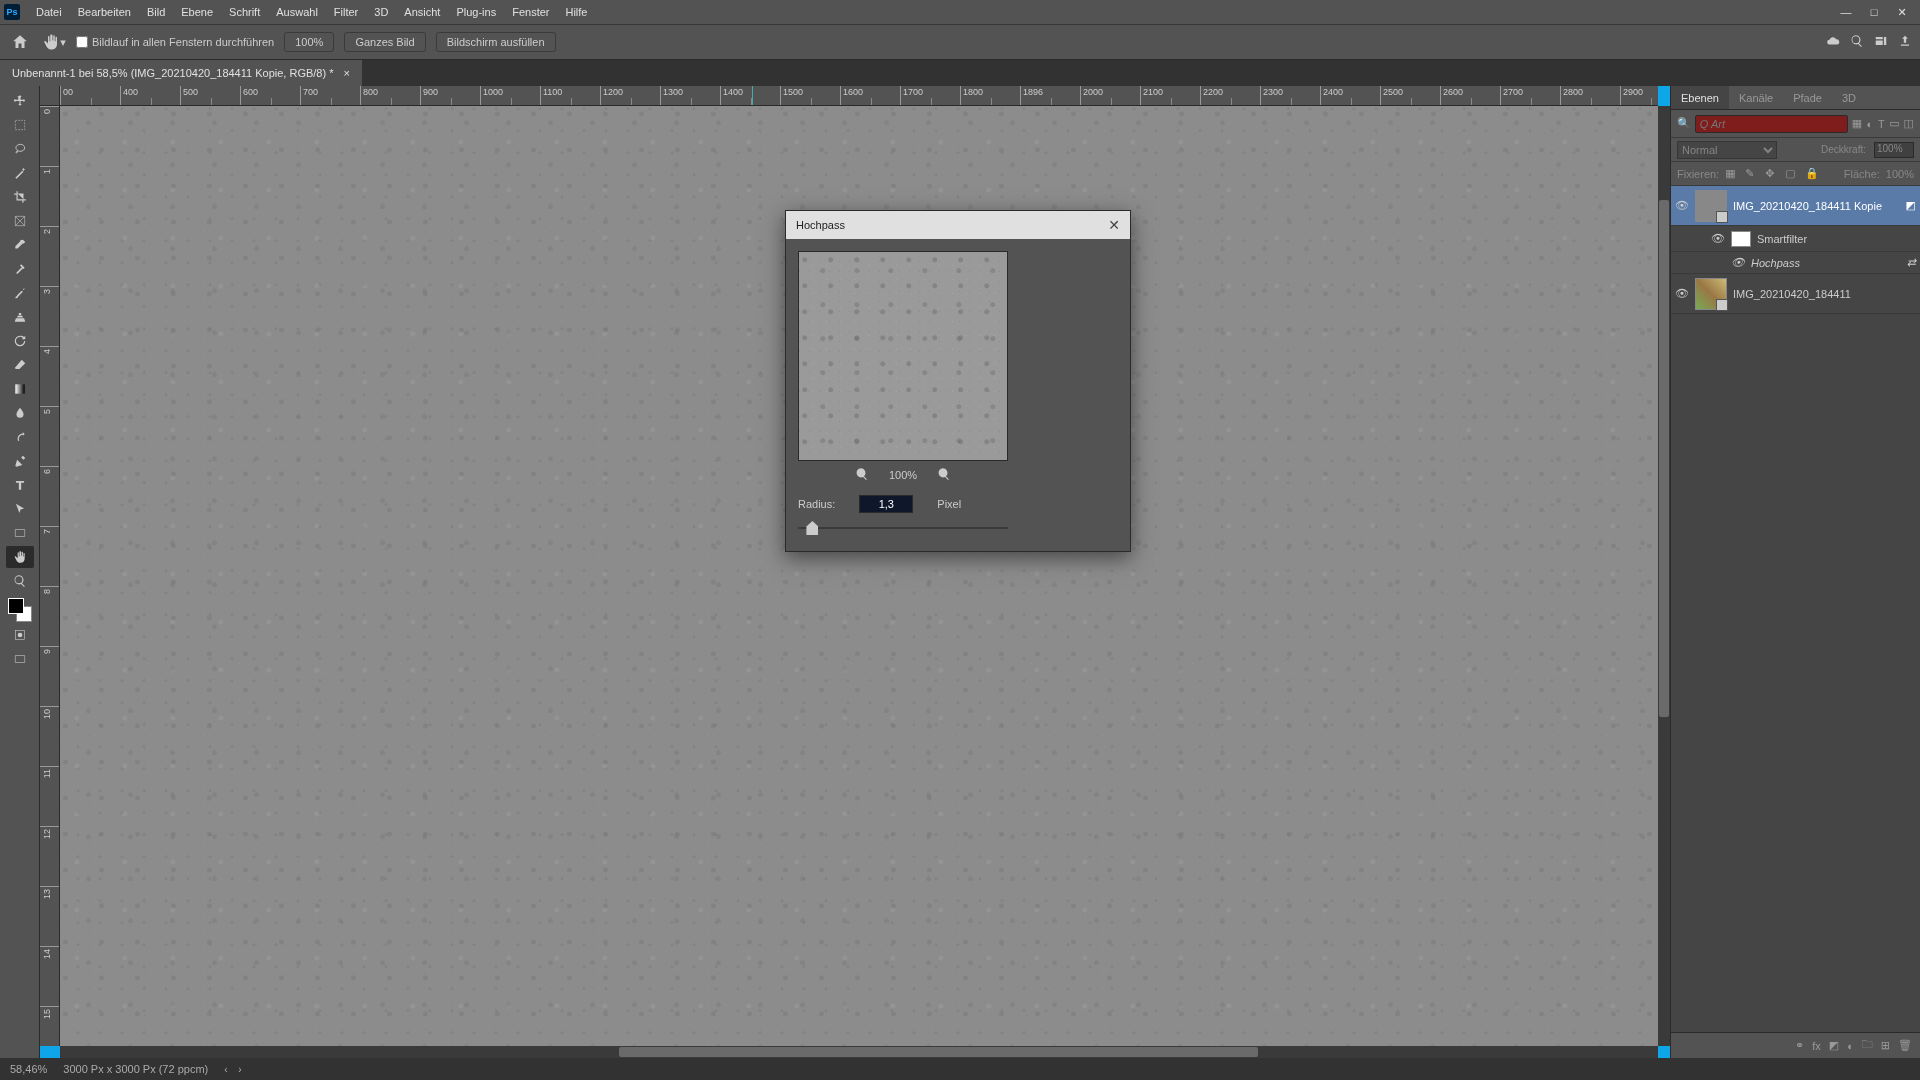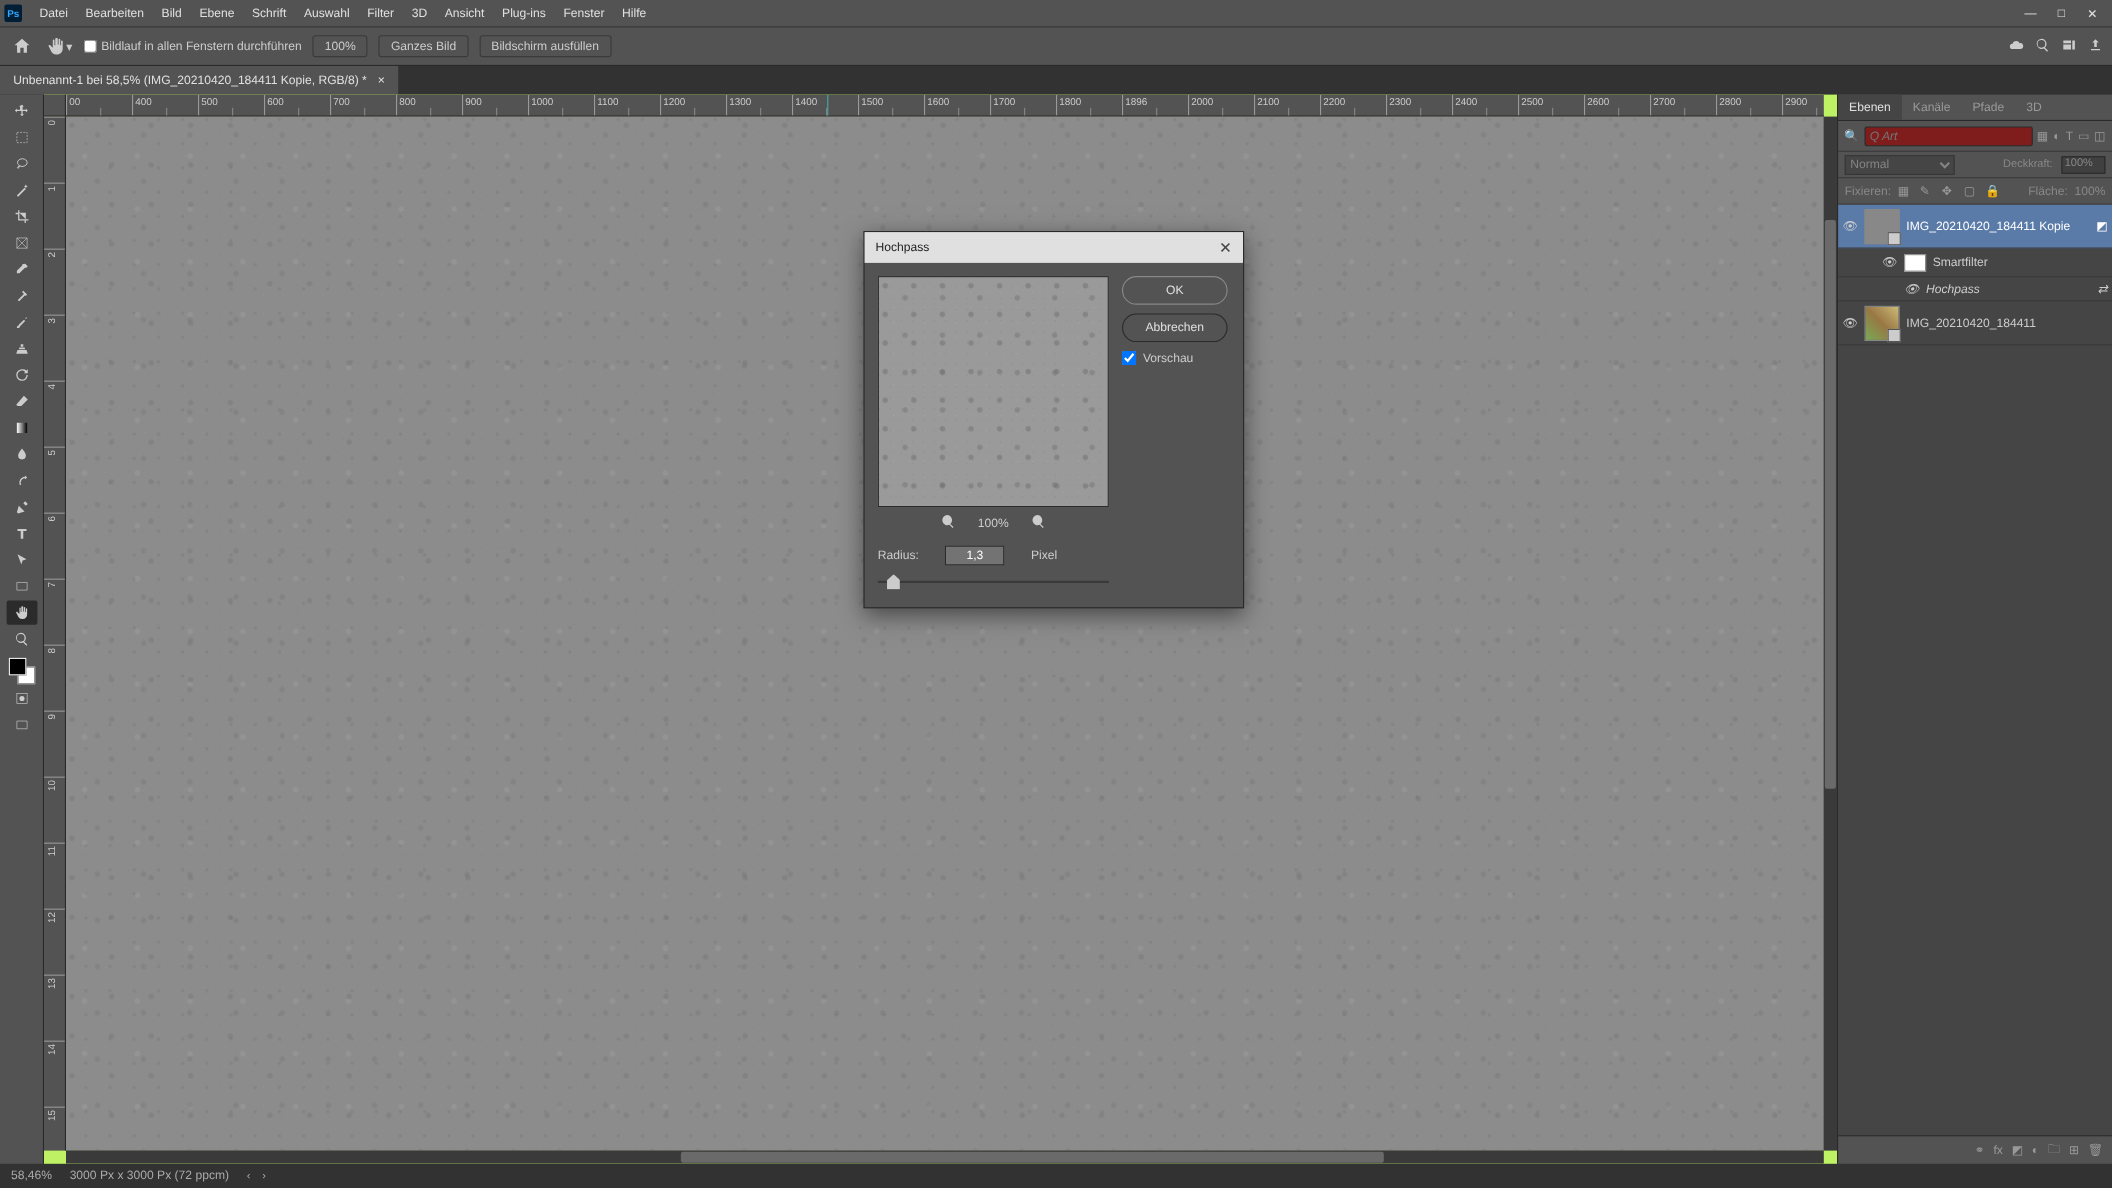--- a/index.html
+++ b/index.html
@@ -31,21 +31,21 @@
 
 
 .toolbar { width: 40px; background: #535353; display: flex; flex-direction: column; align-items: center; padding: 4px 0; gap: 2px; border-right: 1px solid #2a2a2a; }
 .toolbar .tool { width: 28px; height: 22px; display: flex; align-items: center; justify-content: center; cursor: pointer; color: #ccc; border-radius: 2px; }
 .toolbar .tool.active { background: #2b2b2b; }
 .toolbar .swatches { margin-top: 4px; position: relative; width: 24px; height: 24px; }
 .toolbar .swatches .fg { position: absolute; width: 16px; height: 16px; background: #000; border: 1px solid #fff; top: 0; left: 0; }
 .toolbar .swatches .bg { position: absolute; width: 16px; height: 16px; background: #fff; border: 1px solid #888; bottom: 0; right: 0; }
 
 
-.canvas-area { flex: 1; background: #bef264; position: relative; overflow: hidden; }
+.canvas-area { flex: 1; background: #0ea5e9; position: relative; overflow: hidden; }
 .ruler-h { position: absolute; top: 0; left: 20px; right: 12px; height: 20px; background: #535353; display: flex; overflow: hidden; border-bottom: 1px solid #2a2a2a; }
 .ruler-h .tick { position: relative; flex-shrink: 0; width: 60px; border-left: 1px solid #999; }
 .ruler-h .tick span { position: absolute; left: 2px; top: 1px; font-size: 9px; color: #ccc; }
 .ruler-h .tick::after { content: ''; position: absolute; left: 30px; top: 12px; width: 1px; height: 8px; background: #888; }
 .ruler-v { position: absolute; top: 20px; bottom: 12px; left: 0; width: 20px; background: #535353; border-right: 1px solid #2a2a2a; display: flex; flex-direction: column; overflow: hidden; }
 .ruler-v .vtick { height: 60px; border-top: 1px solid #999; position: relative; flex-shrink: 0; }
 .ruler-v .vtick span { position: absolute; left: 2px; top: 2px; font-size: 9px; color: #ccc; writing-mode: vertical-rl; transform: rotate(180deg); }
 .ruler-corner { position: absolute; top: 0; left: 0; width: 20px; height: 20px; background: #535353; border-right: 1px solid #2a2a2a; border-bottom: 1px solid #2a2a2a; }
 
 .canvas-viewport { position: absolute; inset: 20px 12px 12px 20px; background: #282828; }
@@ -110,21 +110,21 @@
   background:
     radial-gradient(circle at 22% 30%, rgba(40,40,40,.45) 0 2px, transparent 3px) 0 0/26px 26px,
     radial-gradient(circle at 70% 55%, rgba(40,40,40,.40) 0 2px, transparent 3px) 0 0/34px 34px,
     linear-gradient(52deg, rgba(30,30,30,.28) 0 1px, transparent 1px 10px) 0 0/10px 10px,
     linear-gradient(-29deg, rgba(230,230,230,.22) 0 1px, transparent 1px 14px) 0 0/14px 14px;
 }
 .dialog-preview .zoom-row { display: flex; align-items: center; justify-content: center; gap: 20px; }
 .dialog-preview .zoom-row .zbtn { cursor: pointer; }
 .dialog-preview .radius-row { display: flex; align-items: center; gap: 24px; margin-top: 6px; }
 .dialog-preview .radius-row input { width: 54px; background: #404040; border: 1px solid #2a2a2a; color: #fff; text-align: center; height: 18px; }
-.dialog-preview .radius-row input.sel { background: #737373; }
+.dialog-preview .radius-row input.sel { background: #0f172a; }
 .dialog-preview .slider { height: 20px; position: relative; }
 .dialog-preview .slider .track { position: absolute; left: 0; right: 0; top: 8px; height: 2px; background: #3a3a3a; }
 .dialog-preview .slider .handle { position: absolute; top: 2px; left: 4%; width: 12px; height: 14px; background: #ccc; clip-path: polygon(50% 0, 100% 40%, 100% 100%, 0 100%, 0 40%); cursor: pointer; }
 
 .dialog-controls { width: 96px; display: flex; flex-direction: column; gap: 8px; }
 .dialog-controls .btn { height: 26px; display: flex; align-items: center; justify-content: center; border: 1px solid #2a2a2a; border-radius: 13px; cursor: pointer; background: #535353; color: #e0e0e0; }
 .dialog-controls .btn.primary { border-color: #888; }
 .dialog-controls .chk-row { display: flex; align-items: center; gap: 6px; }
 .dialog-controls .chk-row input { width: 13px; height: 13px; }
 
@@ -567,22 +567,14 @@
       <div class="radius-row">
         <span>Radius:</span>
         <input class="sel" value="1,3" style="">
         <span>Pixel</span>
       </div>
       <div class="slider">
         <div class="track"></div>
         <div class="handle"></div>
       </div>
     </div>
-    <div class="dialog-controls">
-      <div class="btn primary">OK</div>
-      <div class="btn">Abbrechen</div>
-      <label class="chk-row">
-        <input type="checkbox" checked="" style="">
-        <span>Vorschau</span>
-      </label>
-    </div>
   </div>
 </div>
 
 </body></html>

